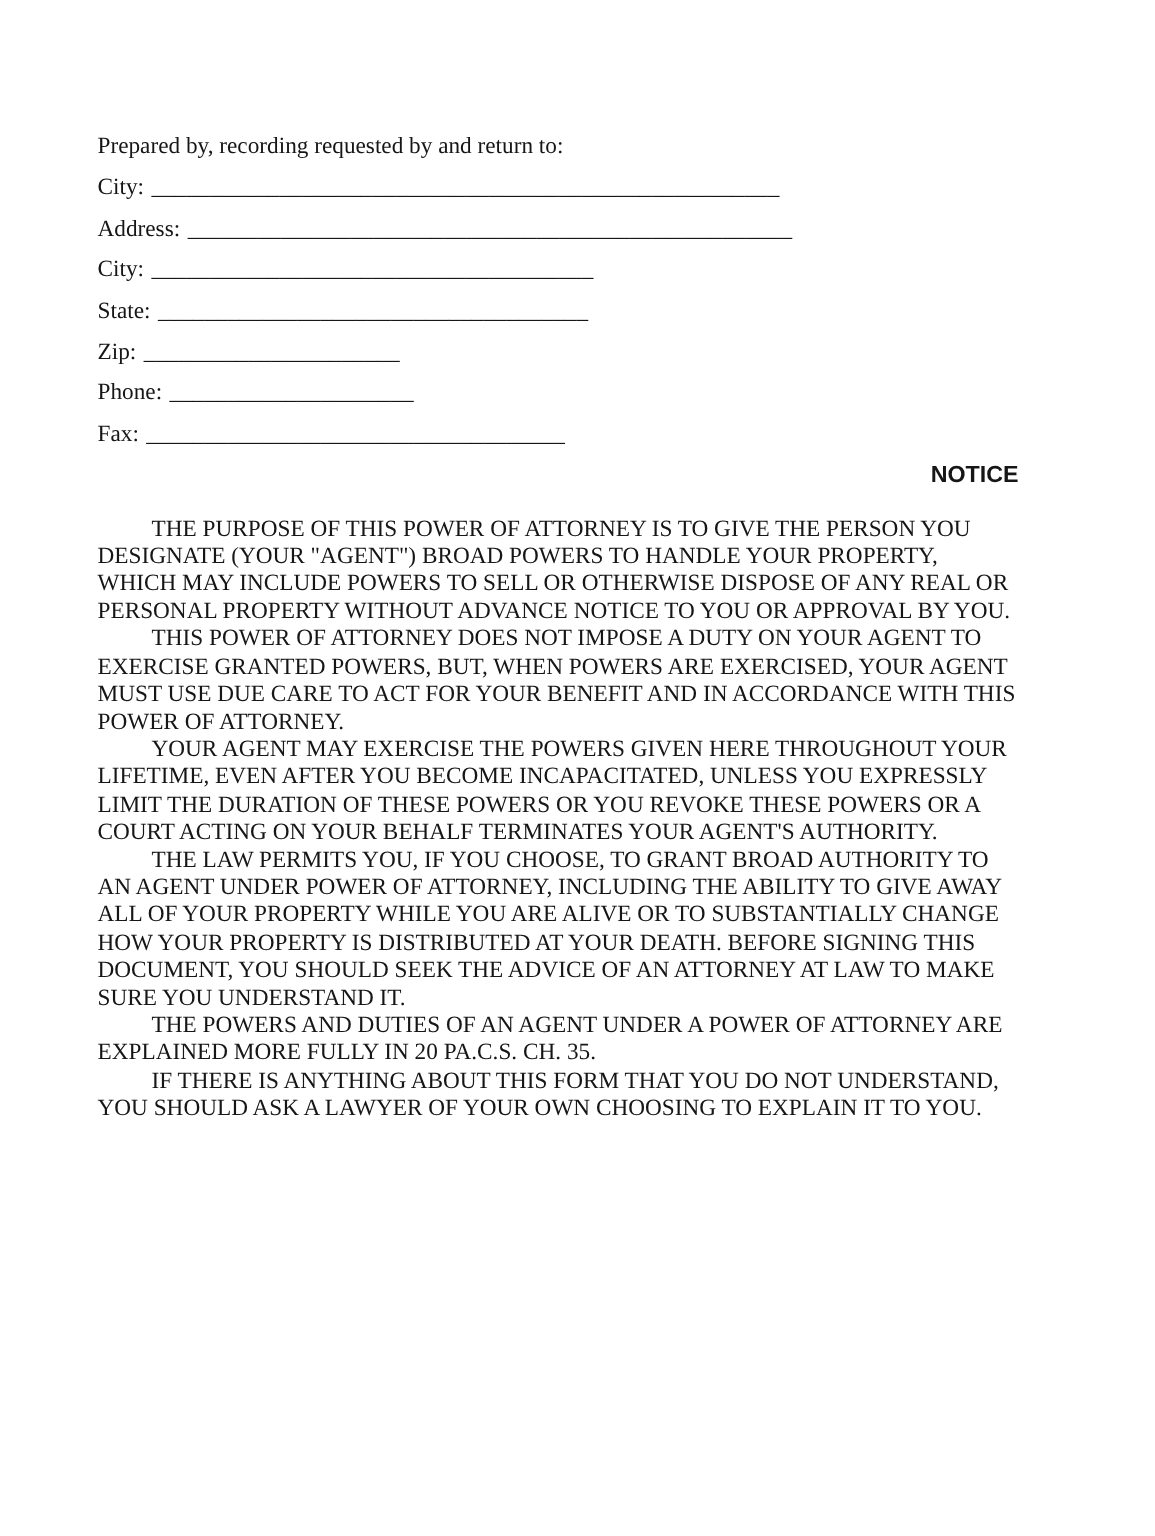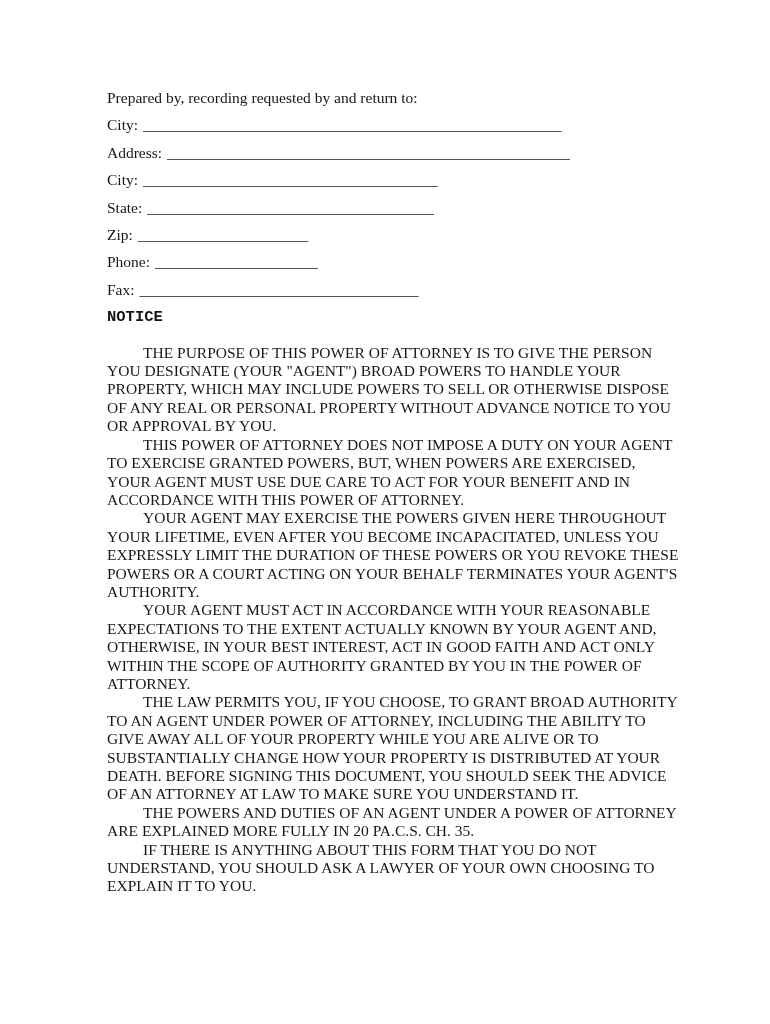--- a/index.html
+++ b/index.html
@@ -4,45 +4,45 @@
 <style>
   html, body {
     margin: 0;
     padding: 0;
     background: #ffffff;
   }
   .page {
     width: 770px;
     min-height: 1024px;
     box-sizing: border-box;
-    padding: 89px 91px 60px 107px;
+    padding: 89px 91px 60px 65px;
     background: #ffffff;
     color: #161616;
     font-family: "Liberation Serif", "DejaVu Serif", serif;
     font-size: 15.5px;
     line-height: 18.4px;
   }
   .header-line {
     margin: 0 0 9px 0;
   }
   .field-row {
     margin: 0 0 9px 0;
     white-space: nowrap;
   }
   .field-row .blank {
     margin-left: 5px;
     letter-spacing: 0;
     text-align: right;
   }
   .notice-title {
     margin: 7px 0 17px 0;
-    text-align: left;
+    text-align: right;
     font-size: 15.5px;
     font-weight: bold;
-    font-family: Liberation Mono, monospace;
+    font-family: Liberation Sans, sans-serif;
   }
   .para {
     margin: 0;
     text-indent: 36px;
     text-align: left;
   }
 </style>
 </head>
 <body>
 
@@ -76,18 +76,17 @@
 
   <p class="field-row">
     <span>Fax:</span><span class="blank">____________________________________</span>
   </p>
 
   <h1 class="notice-title">NOTICE</h1>
 
   <p class="para">THE PURPOSE OF THIS POWER OF ATTORNEY IS TO GIVE THE PERSON YOU DESIGNATE (YOUR "AGENT") BROAD POWERS TO HANDLE YOUR PROPERTY, WHICH MAY INCLUDE POWERS TO SELL OR OTHERWISE DISPOSE OF ANY REAL OR PERSONAL PROPERTY WITHOUT ADVANCE NOTICE TO YOU OR APPROVAL BY YOU.</p>
   <p class="para">THIS POWER OF ATTORNEY DOES NOT IMPOSE A DUTY ON YOUR AGENT TO EXERCISE GRANTED POWERS, BUT, WHEN POWERS ARE EXERCISED, YOUR AGENT MUST USE DUE CARE TO ACT FOR YOUR BENEFIT AND IN ACCORDANCE WITH THIS POWER OF ATTORNEY.</p>
   <p class="para">YOUR AGENT MAY EXERCISE THE POWERS GIVEN HERE THROUGHOUT YOUR LIFETIME, EVEN AFTER YOU BECOME INCAPACITATED, UNLESS YOU EXPRESSLY LIMIT THE DURATION OF THESE POWERS OR YOU REVOKE THESE POWERS OR A COURT ACTING ON YOUR BEHALF TERMINATES YOUR AGENT'S AUTHORITY.</p>
-  <p class="para">YOUR AGENT MUST ACT IN ACCORDANCE WITH YOUR REASONABLE EXPECTATIONS TO THE EXTENT ACTUALLY KNOWN BY YOUR AGENT AND, OTHERWISE, IN YOUR BEST INTEREST, ACT IN GOOD FAITH AND ACT ONLY WITHIN THE SCOPE OF AUTHORITY GRANTED BY YOU IN THE POWER OF ATTORNEY.</p>
   <p class="para">THE LAW PERMITS YOU, IF YOU CHOOSE, TO GRANT BROAD AUTHORITY TO AN AGENT UNDER POWER OF ATTORNEY, INCLUDING THE ABILITY TO GIVE AWAY ALL OF YOUR PROPERTY WHILE YOU ARE ALIVE OR TO SUBSTANTIALLY CHANGE HOW YOUR PROPERTY IS DISTRIBUTED AT YOUR DEATH. BEFORE SIGNING THIS DOCUMENT, YOU SHOULD SEEK THE ADVICE OF AN ATTORNEY AT LAW TO MAKE SURE YOU UNDERSTAND IT.</p>
   <p class="para">THE POWERS AND DUTIES OF AN AGENT UNDER A POWER OF ATTORNEY ARE EXPLAINED MORE FULLY IN 20 PA.C.S. CH. 35.</p>
   <p class="para">IF THERE IS ANYTHING ABOUT THIS FORM THAT YOU DO NOT UNDERSTAND, YOU SHOULD ASK A LAWYER OF YOUR OWN CHOOSING TO EXPLAIN IT TO YOU.</p>
 
 </div>
 
 </body></html>

